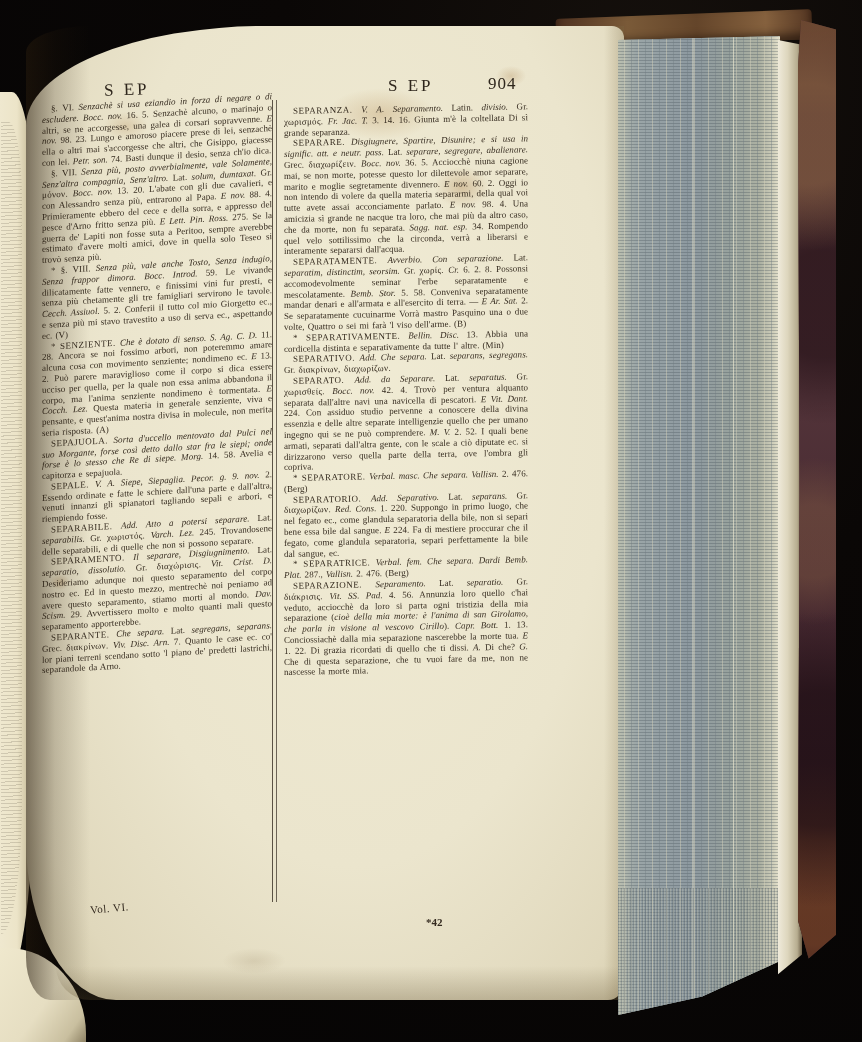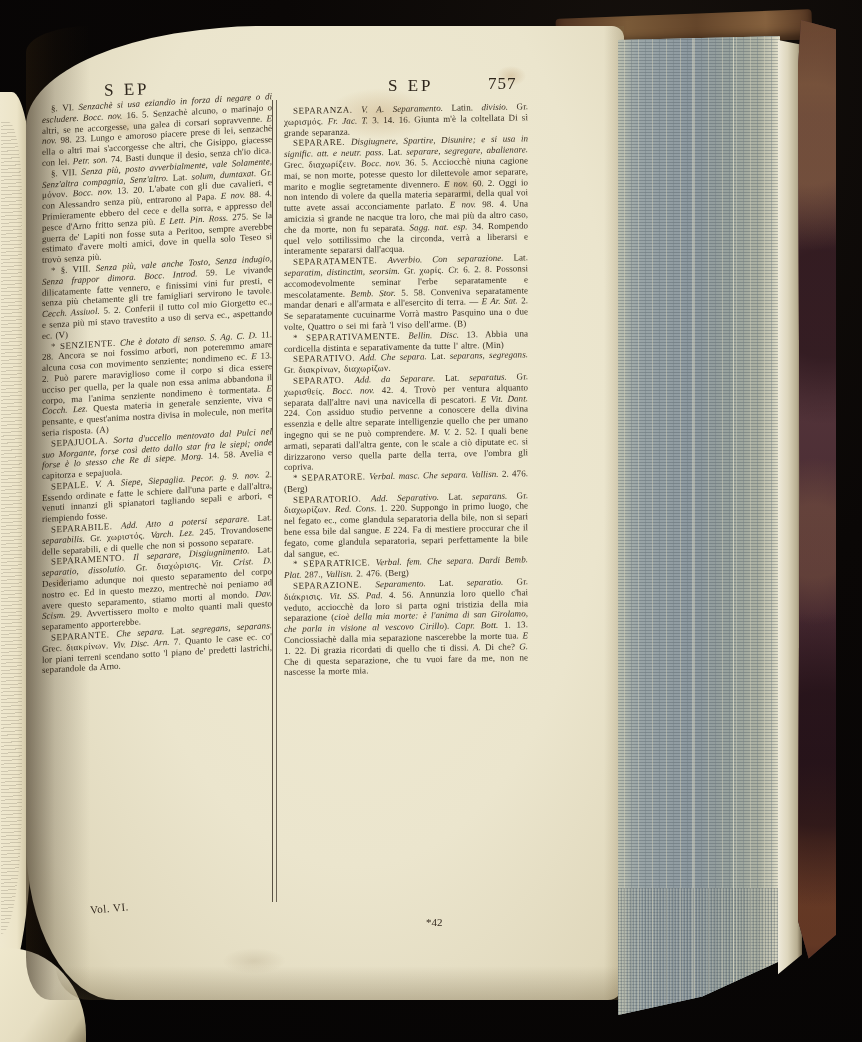--- a/index.html
+++ b/index.html
@@ -38,21 +38,21 @@
   .s4{left:470px;top:40px;width:30px;height:20px;background:radial-gradient(ellipse,rgba(170,128,74,.28),rgba(170,128,74,0) 72%);}
   .s5{left:24px;top:548px;width:20px;height:16px;background:radial-gradient(ellipse,rgba(150,106,52,.30),rgba(150,106,52,0) 70%);}
   .s6{left:196px;top:922px;width:64px;height:26px;background:radial-gradient(ellipse,rgba(140,120,86,.18),rgba(140,120,86,0) 70%);}
 
   
   .hdr{position:absolute;color:#2e261c;font-size:17px;letter-spacing:3px;}
   .hdr-left{left:78px;top:54px;transform:rotate(-2deg);}
   .hdr-right{left:362px;top:50px;}
   .pgnum{position:absolute;left:462px;top:48px;color:#2e261c;font-size:17px;letter-spacing:1px;}
   .vol{position:absolute;left:64px;top:876px;transform:rotate(-5deg);color:#352b20;font-size:11px;letter-spacing:.5px;}
-  .sig{position:absolute;left:400px;top:890px;color:#352b20;font-size:11px;}
+  .sig{position:absolute;left:400px;top:890px;color:#352b20;font-size:11px;font-weight:bold;}
 
   
   .divider{position:absolute;left:246px;top:74px;height:802px;width:3px;
     border-left:1px solid rgba(66,57,45,.85);border-right:1px solid rgba(66,57,45,.75);}
   .col{position:absolute;text-align:justify;color:#362c20;font-size:9px;line-height:10.8px;
     word-spacing:.8px;letter-spacing:.05px;}
   .col p{margin:0;text-indent:9px;}
   .col-left{left:16px;top:78px;width:230px;transform:skewY(-3.2deg);transform-origin:0 0;}
   .col-right{left:258px;top:80px;width:244px;transform:skewY(-1.1deg);transform-origin:0 0;}
   .r-i{font-style:italic;}
@@ -103,21 +103,21 @@
   <div class="page">
     <div class="stain s1"></div>
     <div class="stain s2"></div>
     <div class="stain s3"></div>
     <div class="stain s4"></div>
     <div class="stain s5"></div>
     <div class="stain s6"></div>
 
     <div class="hdr hdr-left">S EP</div>
     <div class="hdr hdr-right">S EP</div>
-    <div class="pgnum">757</div>
+    <div class="pgnum">904</div>
 
     <div class="divider"></div>
     <div class="col col-left">
         <p><span class="r-n">§. VI. </span><span class="r-i">Senzachè si usa eziandio in forza di negare o di escludere. Bocc. nov. </span><span class="r-n">16. 5. Senzachè alcuno, o marinajo o altri, se ne accorgesse, una galea di corsari sopravvenne. </span><span class="r-i">E nov. </span><span class="r-n">98. 23. Lungo e amoroso piacere prese di lei, senzachè ella o altri mai s'accorgesse che altri, che Gisippo, giacesse con lei. </span><span class="r-i">Petr. son. </span><span class="r-n">74. Basti dunque il desio, senza ch'io dica.</span></p>
         <p><span class="r-n">§. VII. </span><span class="r-i">Senza più, posto avverbialmente, vale Solamente, Senz'altra compagnia, Senz'altro. </span><span class="r-n">Lat. </span><span class="r-i">solum, dumtaxat. </span><span class="r-n">Gr. </span><span class="r-g">μόνον. </span><span class="r-i">Bocc. nov. </span><span class="r-n">13. 20. L'abate con gli due cavalieri, e con Alessandro senza più, entrarono al Papa. </span><span class="r-i">E nov. </span><span class="r-n">88. 4. Primieramente ebbero del cece e della sorra, e appresso del pesce d'Arno fritto senza più. </span><span class="r-i">E Lett. Pin. Ross. </span><span class="r-n">275. Se la guerra de' Lapiti non fosse suta a Peritoo, sempre averebbe estimato d'avere molti amici, dove in quella solo Teseo si trovò senza più.</span></p>
         <p><span class="r-n">* §. VIII. </span><span class="r-i">Senza più, vale anche Tosto, Senza indugio, Senza frappor dimora. Bocc. Introd. </span><span class="r-n">59. Le vivande dilicatamente fatte vennero, e finissimi vini fur presti, e senza più chetamente gli tre famigliari servirono le tavole. </span><span class="r-i">Cecch. Assiuol. </span><span class="r-n">5. 2. Conferii il tutto col mio Giorgetto ec., e senza più mi stavo travestito a uso di serva ec., aspettando ec. (V)</span></p>
         <p><span class="r-sc">* SENZIENTE. </span><span class="r-i">Che è dotato di senso. S. Ag. C. D. </span><span class="r-n">11. 28. Ancora se noi fossimo arbori, non poteremmo amare alcuna cosa con movimento senziente; nondimeno ec. </span><span class="r-i">E </span><span class="r-n">13. 2. Può parere maraviglioso come il corpo si dica essere ucciso per quella, per la quale non essa anima abbandona il corpo, ma l'anima senziente nondimeno è tormentata. </span><span class="r-i">E Cocch. Lez. </span><span class="r-n">Questa materia in generale senziente, viva e pensante, e quest'anima nostra divisa in molecule, non merita seria risposta. (A)</span></p>
         <p><span class="r-sc">SEPAJUOLA. </span><span class="r-i">Sorta d'uccello mentovato dal Pulci nel suo Morgante, forse così detto dallo star fra le siepi; onde forse è lo stesso che Re di siepe. Morg. </span><span class="r-n">14. 58. Avelia e capitorza e sepajuola.</span></p>
         <p><span class="r-sc">SEPALE. </span><span class="r-i">V. A. Siepe, Siepaglia. Pecor. g. 9. nov. </span><span class="r-n">2. Essendo ordinate e fatte le schiere dall'una parte e dall'altra, venuti innanzi gli spianatori tagliando sepali e arbori, e riempiendo fosse.</span></p>
         <p><span class="r-sc">SEPARABILE. </span><span class="r-i">Add. Atto a potersi separare. </span><span class="r-n">Lat. </span><span class="r-i">separabilis. </span><span class="r-n">Gr. </span><span class="r-g">χωριστός. </span><span class="r-i">Varch. Lez. </span><span class="r-n">245. Trovandosene delle separabili, e di quelle che non si possono separare.</span></p>

